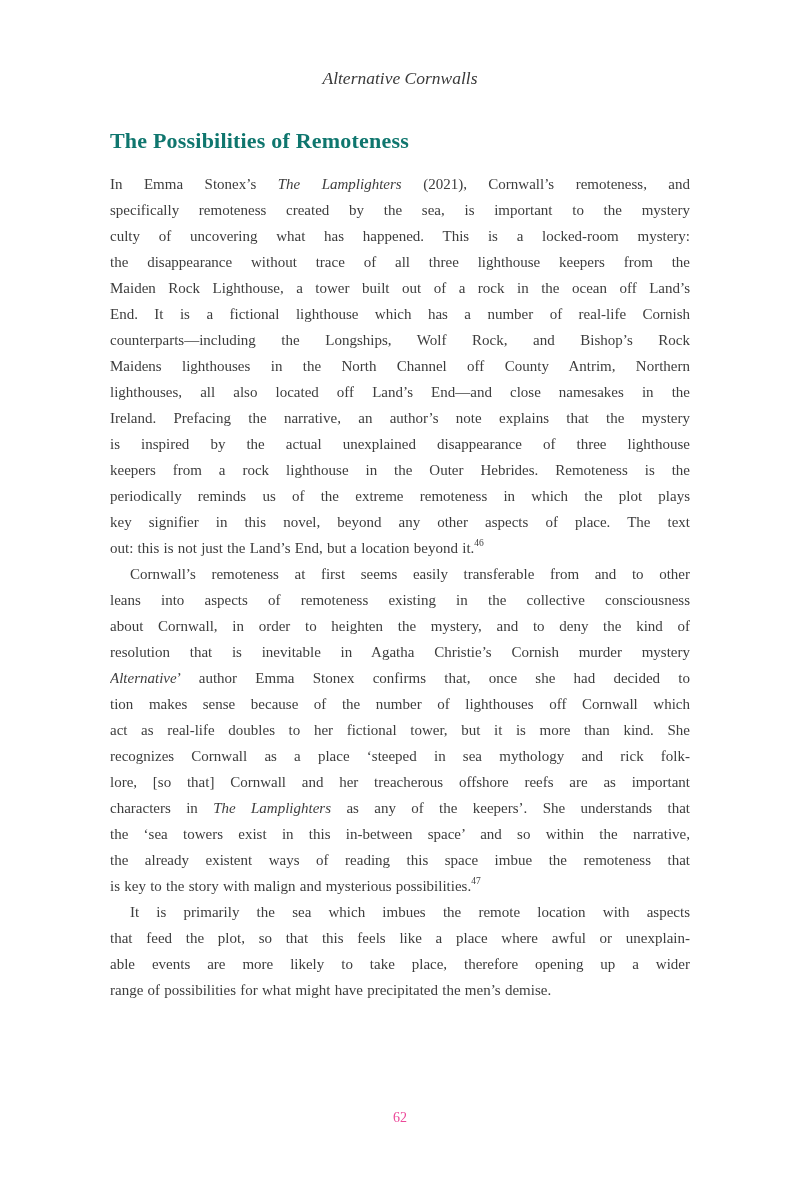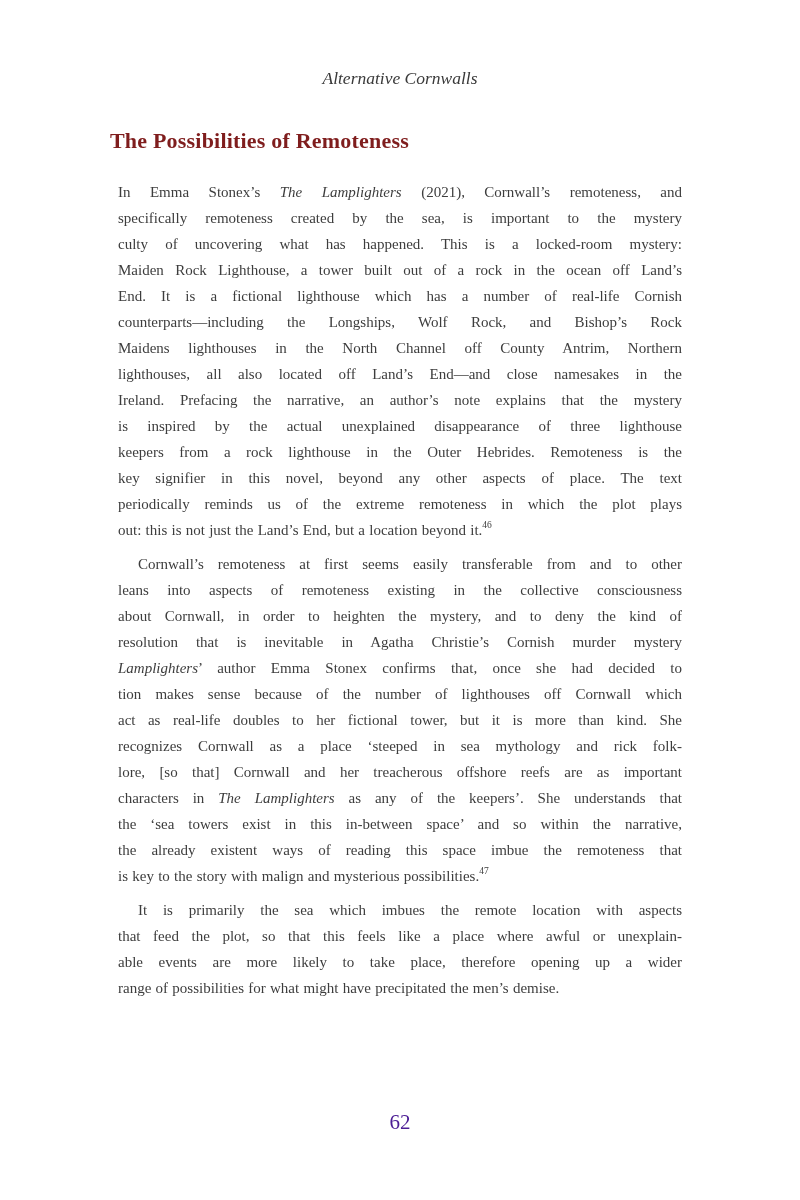--- a/index.html
+++ b/index.html
@@ -24,29 +24,29 @@
     color: #3a3a3a;
   }
   .heading {
     position: absolute;
     top: 128px;
     left: 110px;
     width: 580px;
     font-size: 22px;
     font-weight: bold;
     letter-spacing: 0.2px;
-    color: #7f1d1d;
+    color: #0f766e;
   }
   .body-text {
     position: absolute;
     top: 171px;
     left: 110px;
     width: 580px;
   }
-  .paragraph { margin: 8px; }
+  .paragraph { margin: 0; }
   .line {
     height: 26px;
     line-height: 26px;
     font-size: 15px;
     overflow: hidden;
     text-align: justify;
     text-align-last: justify;
     word-spacing: 0.5px;
   }
   .line.last { text-align-last: left; }
@@ -56,55 +56,56 @@
     font-size: 9.5px;
     vertical-align: 7px;
     line-height: 0;
   }
   .page-number {
     position: absolute;
     top: 1110px;
     left: 110px;
     width: 580px;
     text-align: center;
-    font-size: 21px;
-    color: #4c1d95;
+    font-size: 14px;
+    color: #ec4899;
   }
 </style>
 </head>
 <body>
 
 <div class="page">
   <div class="running-header">Alternative Cornwalls</div>
 
   <div class="heading">The Possibilities of Remoteness</div>
 
   <div class="body-text" id="body-text">
       <div class="paragraph">
         <div class="line"><span class="">In Emma Stonex’s </span><span class="it ">The Lamplighters</span><span class=""> (2021), Cornwall’s remoteness, and</span></div>
         <div class="line"><span class="">specifically remoteness created by the sea, is important to the mystery</span></div>
         <div class="line"><span class="">culty of uncovering what has happened. This is a locked-room mystery:</span></div>
+        <div class="line"><span class="">the disappearance without trace of all three lighthouse keepers from the</span></div>
         <div class="line"><span class="">Maiden Rock Lighthouse, a tower built out of a rock in the ocean off Land’s</span></div>
         <div class="line"><span class="">End. It is a fictional lighthouse which has a number of real-life Cornish</span></div>
         <div class="line"><span class="">counterparts—including the Longships, Wolf Rock, and Bishop’s Rock</span></div>
         <div class="line"><span class="">Maidens lighthouses in the North Channel off County Antrim, Northern</span></div>
         <div class="line"><span class="">lighthouses, all also located off Land’s End—and close namesakes in the</span></div>
         <div class="line"><span class="">Ireland. Prefacing the narrative, an author’s note explains that the mystery</span></div>
         <div class="line"><span class="">is inspired by the actual unexplained disappearance of three lighthouse</span></div>
         <div class="line"><span class="">keepers from a rock lighthouse in the Outer Hebrides. Remoteness is the</span></div>
+        <div class="line"><span class="">periodically reminds us of the extreme remoteness in which the plot plays</span></div>
         <div class="line"><span class="">key signifier in this novel, beyond any other aspects of place. The text</span></div>
-        <div class="line"><span class="">periodically reminds us of the extreme remoteness in which the plot plays</span></div>
         <div class="line last"><span class="">out: this is not just the Land’s End, but a location beyond it.</span><span class="sup">46</span></div>
       </div>
       <div class="paragraph">
         <div class="line indent"><span class="">Cornwall’s remoteness at first seems easily transferable from and to other</span></div>
         <div class="line"><span class="">leans into aspects of remoteness existing in the collective consciousness</span></div>
         <div class="line"><span class="">about Cornwall, in order to heighten the mystery, and to deny the kind of</span></div>
         <div class="line"><span class="">resolution that is inevitable in Agatha Christie’s Cornish murder mystery</span></div>
-        <div class="line"><span class="it ">Lamplighters</span><span class="">’ author Emma Stonex confirms that, once she had decided to</span></div>
+        <div class="line"><span class="it ">Alternative</span><span class="">’ author Emma Stonex confirms that, once she had decided to</span></div>
         <div class="line"><span class="">tion makes sense because of the number of lighthouses off Cornwall which</span></div>
         <div class="line"><span class="">act as real-life doubles to her fictional tower, but it is more than kind. She</span></div>
         <div class="line"><span class="">recognizes Cornwall as a place ‘steeped in sea mythology and rick folk-</span></div>
         <div class="line"><span class="">lore, [so that] Cornwall and her treacherous offshore reefs are as important</span></div>
         <div class="line"><span class="">characters in </span><span class="it ">The Lamplighters</span><span class=""> as any of the keepers’. She understands that</span></div>
         <div class="line"><span class="">the ‘sea towers exist in this in-between space’ and so within the narrative,</span></div>
         <div class="line"><span class="">the already existent ways of reading this space imbue the remoteness that</span></div>
         <div class="line last"><span class="">is key to the story with malign and mysterious possibilities.</span><span class="sup">47</span></div>
       </div>
       <div class="paragraph">

